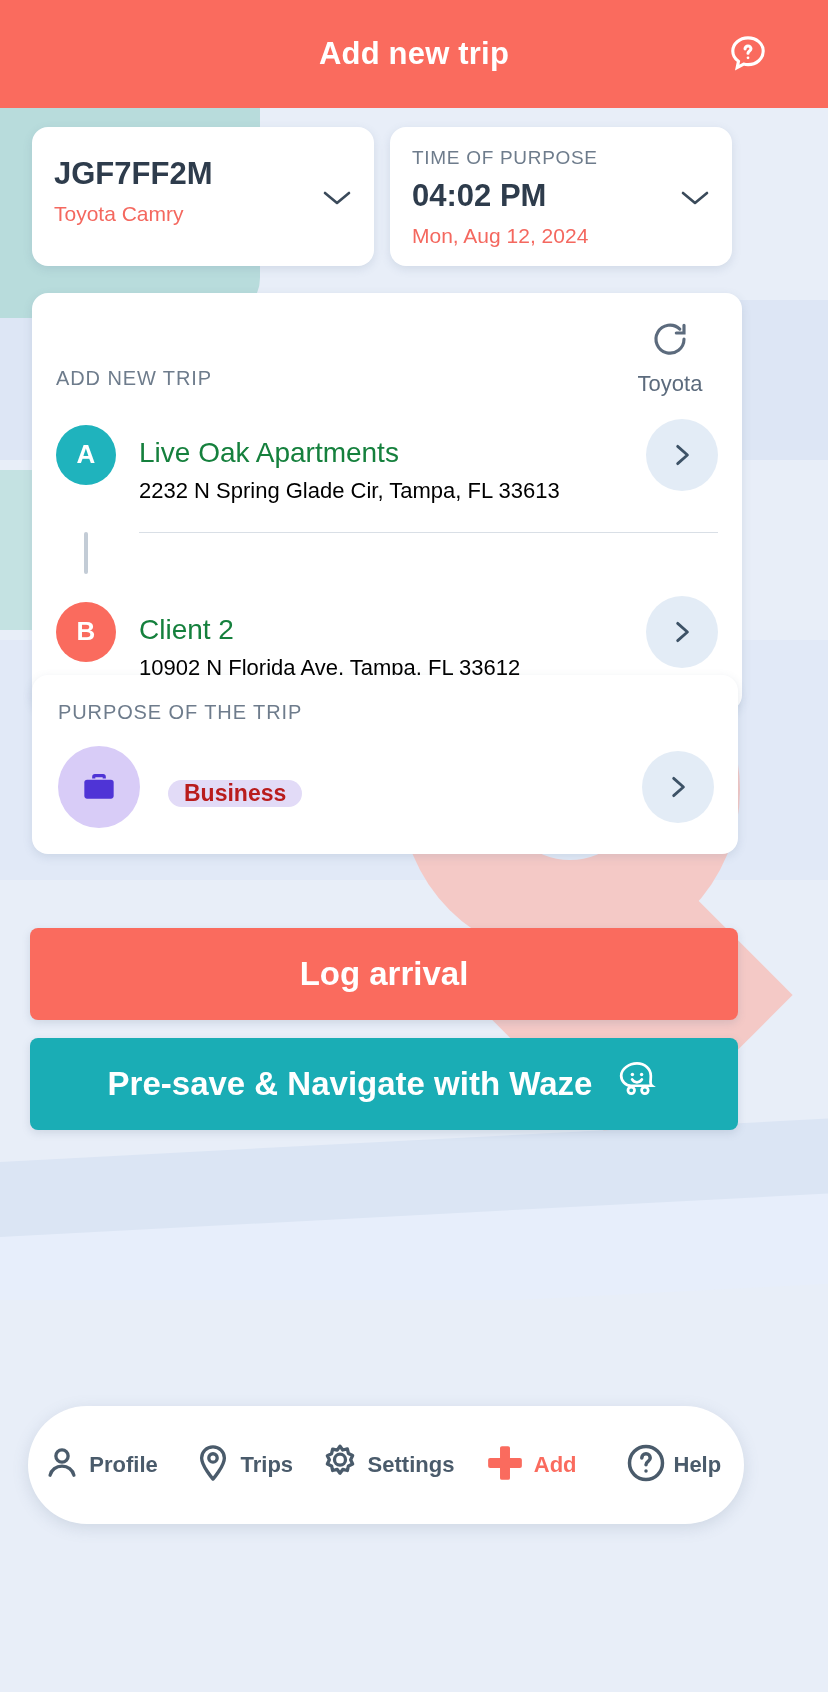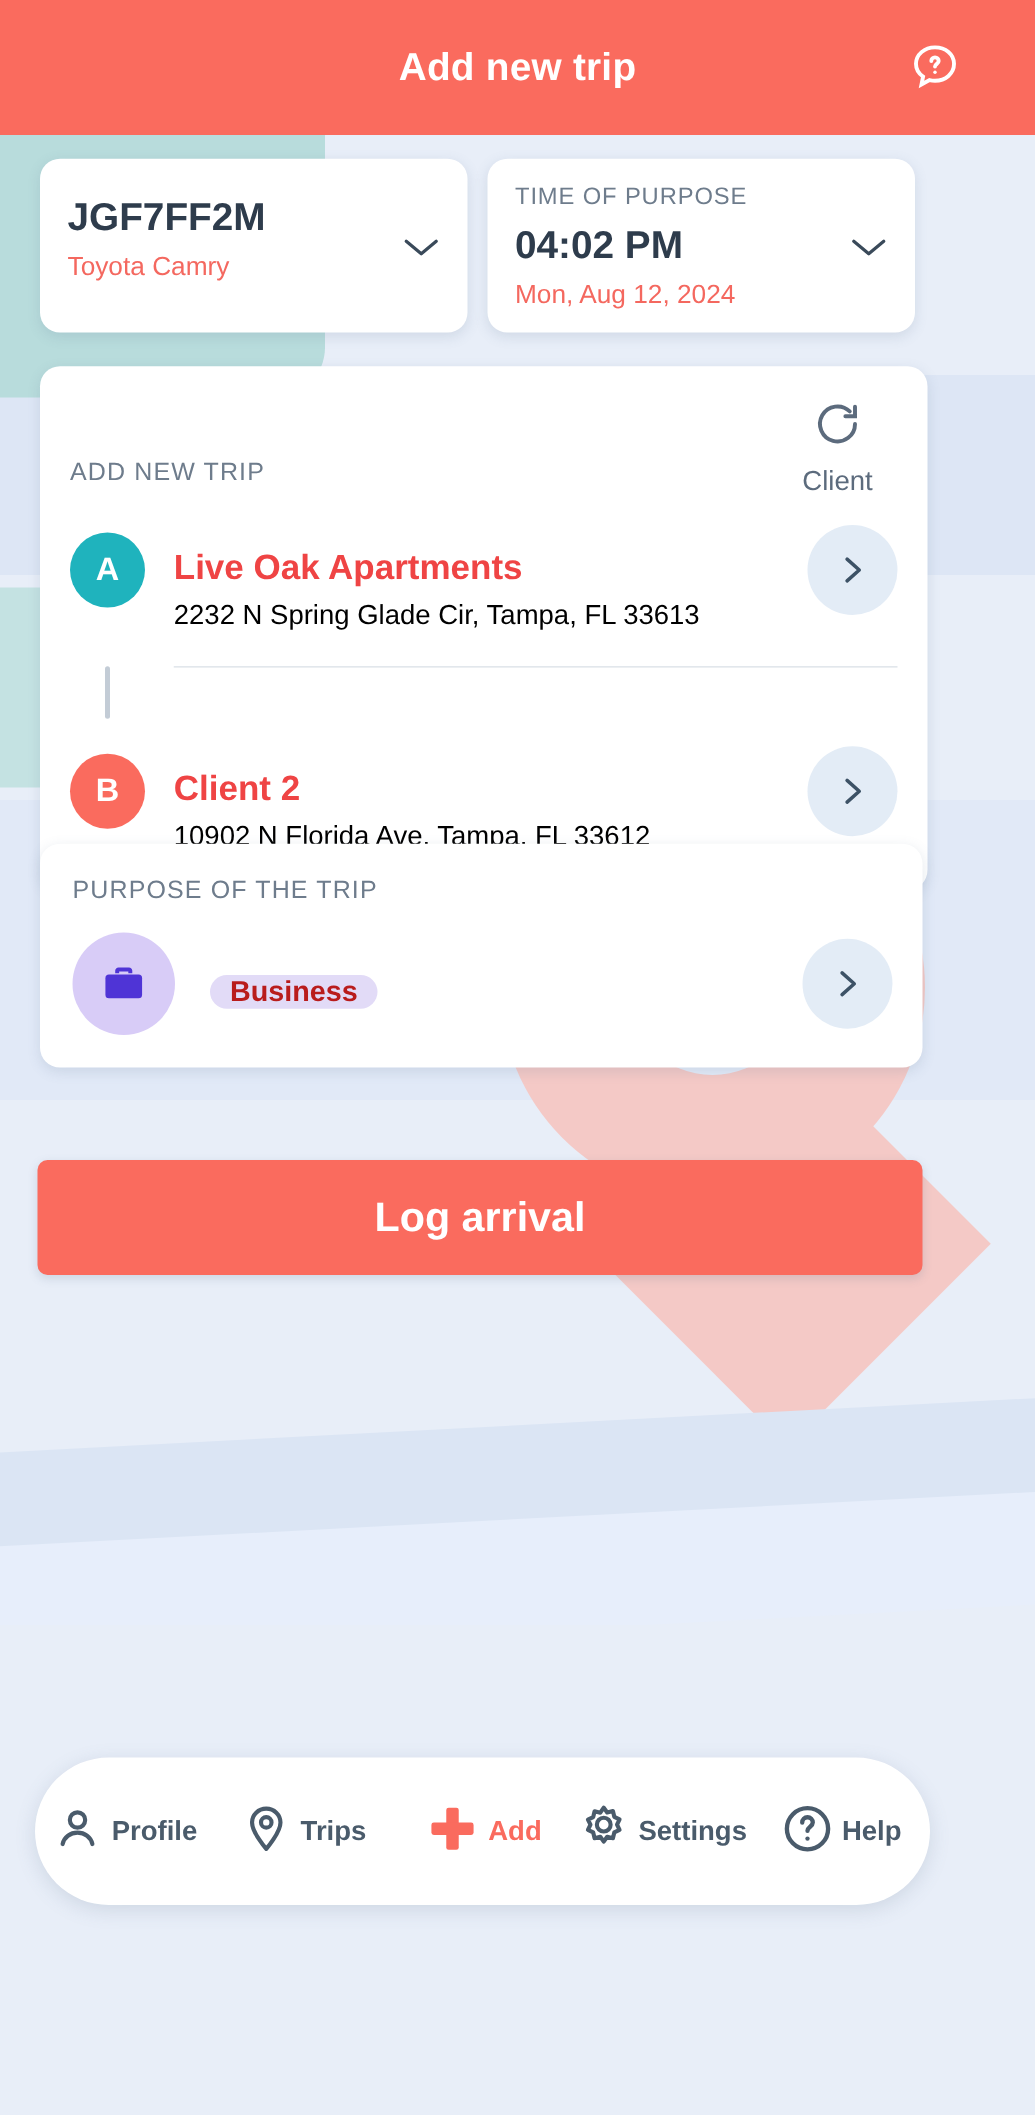--- a/index.html
+++ b/index.html
@@ -110,21 +110,21 @@
 
   .stop-row { display: flex; align-items: center; position: relative; padding: 8px 0; }
   .stop-badge {
     width: 60px; height: 60px; border-radius: 50%;
     display: flex; align-items: center; justify-content: center;
     color: #fff; font-size: 26px; font-weight: bold; flex: 0 0 60px;
   }
   .badge-a { background: #1fb3bd; }
   .badge-b { background: #fa6b5e; }
   .stop-text { flex: 1 1 auto; margin-left: 23px; }
-  .stop-name { font-size: 28px; font-weight: bold; color: #ef4444; margin-top: 32px; }
+  .stop-name { font-size: 28px; font-weight: normal; color: #15803d; margin-top: 32px; }
   .stop-addr { font-size: 22px; color: #000000; margin-top: 9px; }
   .chev-circle {
     width: 72px; height: 72px; border-radius: 50%; background: #e3ecf6;
     display: flex; align-items: center; justify-content: center; flex: 0 0 72px;
   }
   .connector {
     position: absolute; left: 28px; top: 0; width: 4px; height: 42px;
     background: #c3ccd6; border-radius: 2px;
   }
   .row-divider {
@@ -231,21 +231,21 @@
   </div>
 
   <div class="card" id="trip-card">
     <div class="head">
       <div class="section-label">ADD NEW TRIP</div>
       <div class="refresh-box">
         <svg width="42" height="42" viewBox="0 0 24 24" fill="none" stroke="#5c6b7d" stroke-width="1.8" stroke-linecap="round">
           <path d="M20 11.5a8 8 0 1 1-2.4-5.7"></path>
           <path d="M20 3.6v4.4h-4.4"></path>
         </svg>
-        <div class="refresh-lbl">Client</div>
+        <div class="refresh-lbl">Toyota</div>
       </div>
     </div>
 
     <div class="stop-row">
       <div class="stop-badge badge-a">A</div>
       <div class="stop-text">
         <div class="stop-name">Live Oak Apartments</div>
         <div class="stop-addr">2232 N Spring Glade Cir, Tampa,  FL 33613</div>
       </div>
       <div class="chev-circle">
@@ -291,20 +291,33 @@
             <path d="M8 4l9 8-9 8"></path>
           </svg>
       </div>
     </div>
   </div>
 
   <div class="cta" id="log-arrival">
     <span>Log arrival</span>
   </div>
 
+  <div class="cta" id="waze-btn">
+    <span>Pre-save &amp; Navigate with Waze</span>
+    <span>
+      <svg width="46" height="46" viewBox="0 0 32 32" fill="none" stroke="#ffffff" stroke-width="1.9" stroke-linecap="round">
+        <path d="M16 4.5c5.4 0 9.6 3.7 9.6 8.5 0 1.9-.2 3.4-.2 4.6 0 1.6 1 2.4 1 2.4H11.8C8.1 20 5 16.8 5 13 5 8.2 10.6 4.5 16 4.5z"></path>
+        <circle cx="12.8" cy="12.2" r="1.2" fill="#ffffff" stroke="none"></circle>
+        <circle cx="19.2" cy="12.2" r="1.2" fill="#ffffff" stroke="none"></circle>
+        <path d="M12.6 15.6c.7 1.3 1.9 2 3.4 2s2.7-.7 3.4-2"></path>
+        <circle cx="12" cy="23.2" r="2.3"></circle>
+        <circle cx="21.5" cy="23.2" r="2.3"></circle>
+      </svg>
+    </span>
+  </div>
 
 </div>
 
 <div id="bottom-nav">
 
   <div class="nav-item">
     <span>
       <svg width="42" height="42" viewBox="0 0 24 24" fill="none" stroke="#4a5b6b" stroke-width="1.9" stroke-linecap="round">
         <circle cx="12" cy="8" r="3.5"></circle>
         <path d="M5.2 19c.7-3.2 3.5-5.2 6.8-5.2s6.1 2 6.8 5.2"></path>
@@ -316,38 +329,38 @@
   <div class="nav-item">
     <span>
       <svg width="42" height="42" viewBox="0 0 24 24" fill="none" stroke="#4a5b6b" stroke-width="1.9" stroke-linejoin="round">
         <path d="M12 2.8c-3.6 0-6.5 2.8-6.5 6.3 0 4.6 6.5 12.1 6.5 12.1s6.5-7.5 6.5-12.1c0-3.5-2.9-6.3-6.5-6.3z"></path>
         <circle cx="12" cy="9.1" r="2.4"></circle>
       </svg>
     </span>
     <span class="nav-label">Trips</span>
   </div>
 
+  <div class="nav-item">
+    <span>
+      <svg width="44" height="44" viewBox="0 0 24 24" fill="none" stroke="#4a5b6b" stroke-width="1.8" stroke-linejoin="round">
+        <path d="M12 2.8l1.5 2.1 2.5-.6.6 2.5 2.3 1.1-1.1 2.3 1.1 2.3-2.3 1.1-.6 2.5-2.5-.6L12 17.6l-1.5-2.1-2.5.6-.6-2.5-2.3-1.1 1.1-2.3L5.1 8l2.3-1.1.6-2.5 2.5.6z"></path>
+        <circle cx="12" cy="10.2" r="3"></circle>
+      </svg>
+    </span>
+    <span class="nav-label">Settings</span>
+  </div>
+
   <div class="nav-item active">
     <span>
       <svg width="46" height="46" viewBox="0 0 24 24" fill="#fa6b5e">
         <rect x="9.4" y="3.2" width="5.2" height="17.6" rx="1"></rect>
         <rect x="3.2" y="9.4" width="17.6" height="5.2" rx="1"></rect>
       </svg>
     </span>
     <span class="nav-label">Add</span>
-  </div>
-
-  <div class="nav-item">
-    <span>
-      <svg width="44" height="44" viewBox="0 0 24 24" fill="none" stroke="#4a5b6b" stroke-width="1.8" stroke-linejoin="round">
-        <path d="M12 2.8l1.5 2.1 2.5-.6.6 2.5 2.3 1.1-1.1 2.3 1.1 2.3-2.3 1.1-.6 2.5-2.5-.6L12 17.6l-1.5-2.1-2.5.6-.6-2.5-2.3-1.1 1.1-2.3L5.1 8l2.3-1.1.6-2.5 2.5.6z"></path>
-        <circle cx="12" cy="10.2" r="3"></circle>
-      </svg>
-    </span>
-    <span class="nav-label">Settings</span>
   </div>
 
   <div class="nav-item">
     <span>
       <svg width="44" height="44" viewBox="0 0 24 24" fill="none" stroke="#4a5b6b" stroke-width="1.9" stroke-linecap="round">
         <circle cx="12" cy="12" r="9"></circle>
         <path d="M9.7 9.3c0-1.3 1-2.3 2.3-2.3s2.3 1 2.3 2.3c0 1.8-2.3 1.8-2.3 3.6"></path>
         <circle cx="12" cy="16.3" r=".95" fill="#4a5b6b" stroke="none"></circle>
       </svg>
     </span>

